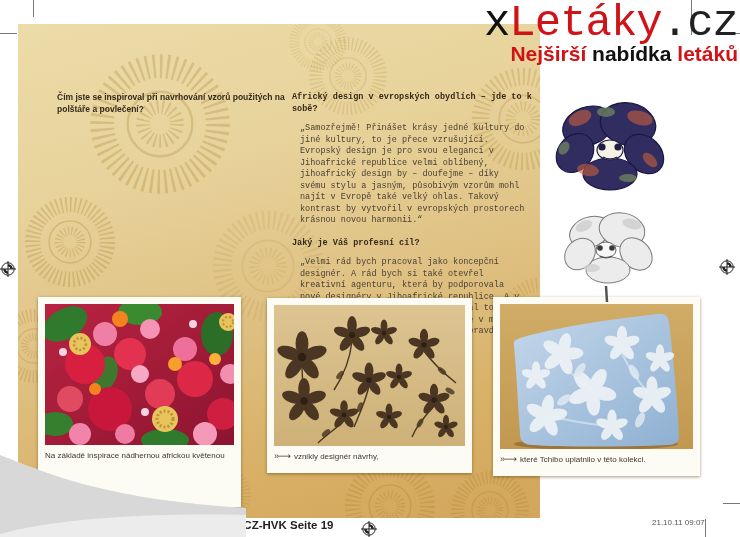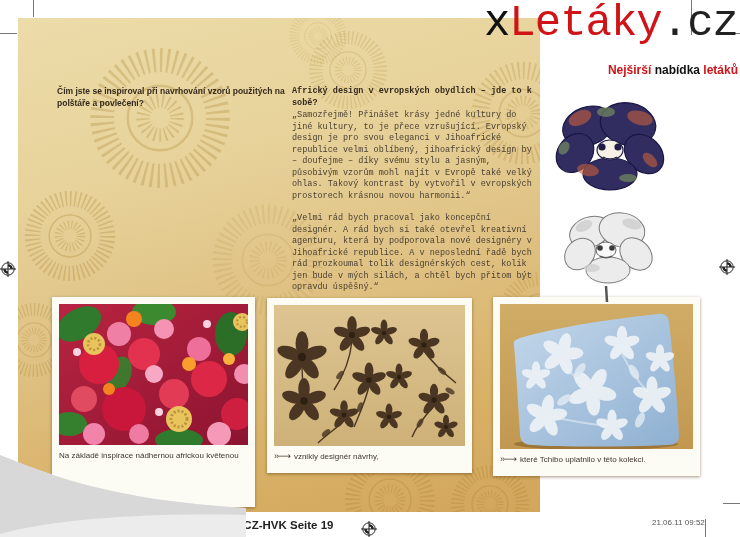--- a/index.html
+++ b/index.html
@@ -3,43 +3,43 @@
 <meta charset="utf-8">
 <style>
   html,body{margin:0;padding:0;background:#fff;}
   .canvas{position:relative;width:740px;height:537px;background:#ffffff;overflow:hidden;
           font-family:"Liberation Sans",sans-serif;}
   
   .crop{position:absolute;background:#777;}
   .crop.v{width:1px;} .crop.h{height:1px;}
   .regmark{position:absolute;}
   
-  .gold{position:absolute;left:18px;top:18px;width:522px;height:494px;
+  .gold{position:absolute;left:18px;top:24px;width:522px;height:494px;
         background:linear-gradient(165deg,#ecdca9 0%,#e7d29a 30%,#dfc183 55%,#d8b066 80%,#d2a65c 100%);
         overflow:hidden;}
   .goldsvg{position:absolute;left:0;top:0;pointer-events:none;}
   
   .col{position:absolute;font-size:8.5px;line-height:11.5px;color:#4b4134;}
   .col .sec{margin-bottom:11px;}
   .qhead{font-weight:bold;color:#342a1c;margin:0 0 1px 0;font-size:8.5px;line-height:11.5px;}
-  .qbody{margin:0;}
+  .qbody{margin:8px;}
   
   .frame{position:absolute;background:#fcfbf4;box-shadow:0 1px 3px rgba(80,50,10,.5);
          padding:7px 7px 0 7px;box-sizing:border-box;z-index:2;}
   .frame .photo{width:100%;overflow:hidden;background:#999;}
   .frame .cap{height:20px;display:flex;align-items:center;gap:4px;
               font-size:8px;color:#3e382e;white-space:nowrap;overflow:hidden;}
   .cap .arrow{color:#4a3d2a;font-size:9px;letter-spacing:-1px;}
   
   .logoblock{position:absolute;right:2px;top:2px;text-align:right;z-index:5;}
   .logo{font-family:Liberation Mono, monospace;font-size:44px;line-height:42px;letter-spacing:-1px;}
   .logo .lx{color:#111;}
   .logo .lb{color:#d01317;}
   .logo .lc{color:#222;}
-  .tagline{font-size:12px;font-weight:bold;line-height:18px;margin-top:17px;}
+  .tagline{font-size:21px;font-weight:bold;line-height:18px;margin-top:1px;}
   .tagline .t1,.tagline .t3{color:#d01317;}
   .tagline .t2{color:#111;}
   
   .ctrlstrip{position:absolute;left:31px;top:512px;font-size:4px;color:#9a9a9a;letter-spacing:.5px;}
   .filelabel{position:absolute;left:36px;top:516px;font-size:7.5px;color:#8f8f8f;letter-spacing:.3px;}
   .centerlabel{position:absolute;left:212px;top:519px;font-size:11.5px;font-weight:bold;color:#222;}
   .timestamp{position:absolute;left:652px;top:518px;font-size:8px;color:#555;}
   
   .fabric{position:absolute;left:0;top:430px;z-index:3;}
   .flowers{position:absolute;left:548px;top:90px;z-index:4;}
@@ -109,26 +109,27 @@
       <div class="sec">
       </div>
     </div>
 
     <div class="col" style="left:274px;top:68px;width:242px;font-family:Liberation Mono, monospace;">
       <div class="sec">
         <p class="qhead">Africký design v evropských obydlích – jde to k sobě?</p>
         <p class="qbody">„Samozřejmě! Přinášet krásy jedné kultury do jiné kultury, to je přece vzrušující. Evropský design je pro svou eleganci v Jihoafrické republice velmi oblíbený, jihoafrický design by – doufejme – díky svému stylu a jasným, působivým vzorům mohl najít v Evropě také velký ohlas. Takový kontrast by vytvořil v evropských prostorech krásnou novou harmonii.“</p>
       </div>
       <div class="sec">
+        <p class="qhead">Jaký je Váš profesní cíl?</p>
         <p class="qbody">„Velmi rád bych pracoval jako koncepční designér. A rád bych si také otevřel kreativní agenturu, která by podporovala nové designéry v Jihoafrické republice. A v neposlední řadě bych rád prozkoumal tolik designérských cest, kolik jen bude v mých silách, a chtěl bych přitom být opravdu úspěšný.“</p>
       </div>
     </div>
   </div>
 
-  <div class="frame" style="left:52px;top:297px;width:203px;height:210px;">
+  <div class="frame" style="left:38px;top:297px;width:203px;height:210px;">
     <div class="photo" style="height:141px;">
       <svg width="189" height="141" viewBox="0 0 189 141">
         <defs>
           <linearGradient id="bqbg" x1="0" y1="0" x2="1" y2="1">
             <stop offset="0" stop-color="#b92441"></stop>
               <stop offset="1" stop-color="#8c1430"></stop>
           </linearGradient>
         </defs>
         <rect width="189" height="141" fill="url(#bqbg)"></rect>
         <ellipse cx="20" cy="20" rx="24" ry="15" transform="rotate(-30 20 20)" fill="#2f7a2c"></ellipse>
@@ -329,15 +330,15 @@
   </svg>
 
   <div class="logoblock">
     <div class="logo"><span class="lx">x</span><span class="lb">Letáky</span><span class="lc">.cz</span></div>
     <div class="tagline"><span class="t1">Nejširší</span><span class="t2"> nabídka </span><span class="t3">letáků</span></div>
   </div>
 
   <div class="ctrlstrip">0123456789 –#%#</div>
   <div class="filelabel">2811_CZ_SK-HVK  19</div>
   <div class="centerlabel">28/11 CZ-HVK Seite 19</div>
-  <div class="timestamp">21.06.11   09:52</div>
+  <div class="timestamp">21.10.11   09:07</div>
 
 </div>
 
 </body></html>

